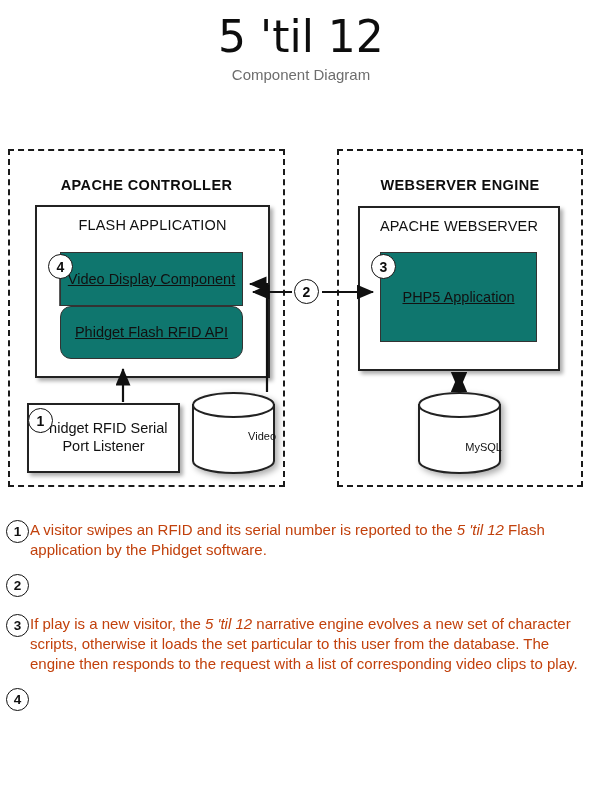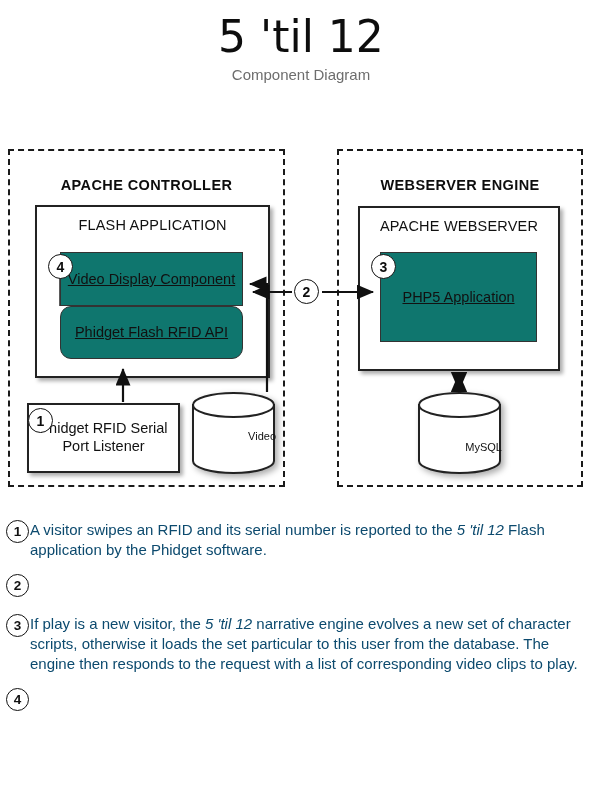--- a/index.html
+++ b/index.html
@@ -178,21 +178,21 @@
     align-items: center;
     justify-content: center;
     font-size: 13.5px;
     font-weight: bold;
     box-sizing: border-box;
   }
   .legend-text {
     display: block;
     font-size: 15px;
     line-height: 1.33;
-    color: #0c4a6e;
+    color: #c2410c;
     padding-right: 10px;
   }
   .legend-text i { font-style: italic; }
 </style>
 </head>
 <body>
 
 <div id="header">
   <h1 id="doc-title">5 'til 12</h1>
   <div id="doc-subtitle">Component Diagram</div>

